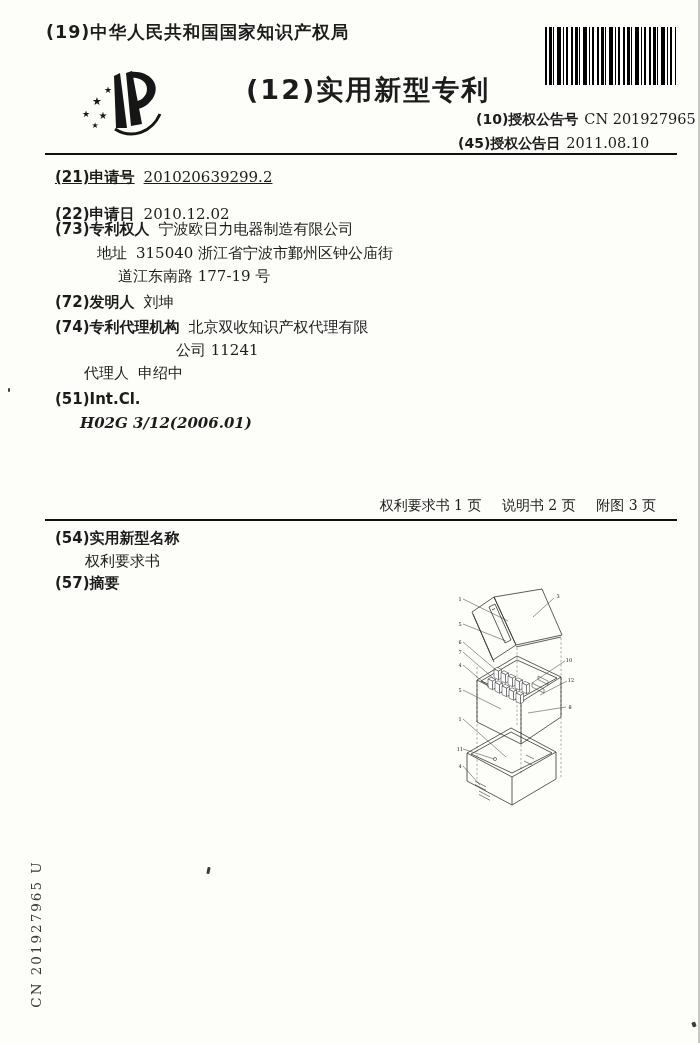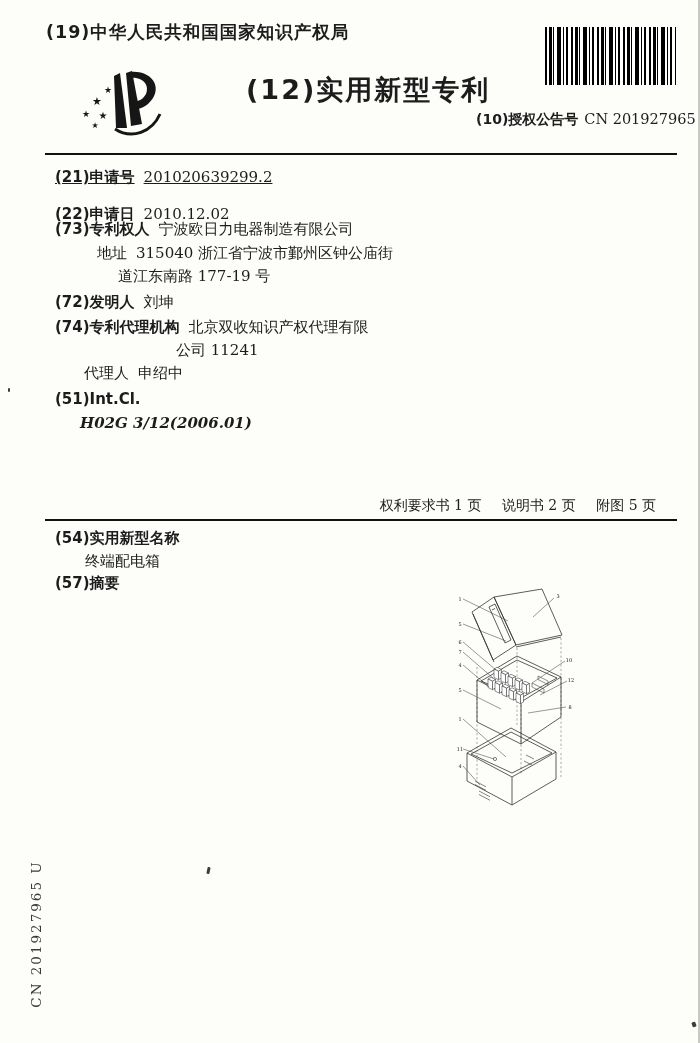--- a/index.html
+++ b/index.html
@@ -57,20 +57,23 @@
     <text x="16" y="61" font-size="9" text-anchor="middle" fill="#161616">★</text>
     <text x="33" y="63" font-size="10" text-anchor="middle" fill="#161616">★</text>
     <text x="25" y="72" font-size="8" text-anchor="middle" fill="#161616">★</text>
   </svg>
 
   <div class="abs doctype lbl" style="left:246px;top:72px;">(12)实用新型专利</div>
 
   <div class="abs publine" style="left:476px;top:111px;">
     <span class="lbl">(10)授权公告号</span><span class="val">CN 201927965 U</span>
   </div>
+  <div class="abs publine" style="left:458px;top:135px;">
+    <span class="lbl">(45)授权公告日</span><span class="val">2011.08.10</span>
+  </div>
 
   <div class="hr" style="left:45px;top:153px;width:632px;"></div>
 
   <div class="abs biblio" style="left:55px;top:168px;text-decoration:underline;">
     <span class="lbl">(21)申请号</span><span class="val">201020639299.2</span>
   </div>
   <div class="abs biblio" style="left:55px;top:194px;margin-top:11px;">
     <span class="lbl">(22)申请日</span><span class="val">2010.12.02</span>
   </div>
   <div class="abs biblio" style="left:55px;top:220px;">
@@ -97,27 +100,27 @@
   <div class="abs biblio" style="left:55px;top:390px;">
     <span class="lbl">(51)Int.Cl.</span>
   </div>
   <div class="abs biblio" style="left:80px;top:414px;">
     <span class="val intcl-val">H02G 3/12(2006.01)</span>
   </div>
 
   <div class="abs pagenums" style="left:340px;top:497px;">
     <span>权利要求书 1 页</span>
     <span>说明书 2 页</span>
-    <span>附图 5 页</span>
+    <span>附图 3 页</span>
   </div>
 
   <div class="hr" style="left:45px;top:519px;width:632px;"></div>
 
   <div class="abs lbl" style="left:55px;top:529px;font-size:15px;">(54)实用新型名称</div>
-  <div class="abs val" style="left:85px;top:552px;font-size:15px;">终端配电箱</div>
+  <div class="abs val" style="left:85px;top:552px;font-size:15px;">权利要求书</div>
   <div class="abs lbl" style="left:55px;top:574px;font-size:15px;">(57)摘要</div>
 
   <svg class="abs" style="left:448px;top:585px;" width="142" height="228" viewBox="0 0 142 228" fill="none" stroke="#333" stroke-width="0.8" stroke-linejoin="round">
     <defs>
       <g id="brk" stroke="#333" stroke-width="0.55" fill="#fff">
         <path d="M0,0 l3,-1.7 4.5,2.2 -3,1.7 z"></path>
         <path d="M0,0 l4.5,2.2 0,8.5 -4.5,-2.2 z"></path>
         <path d="M7.5,0.5 l0,8.5 -3,1.7 0,-8.5 z"></path>
       </g>
     </defs>

